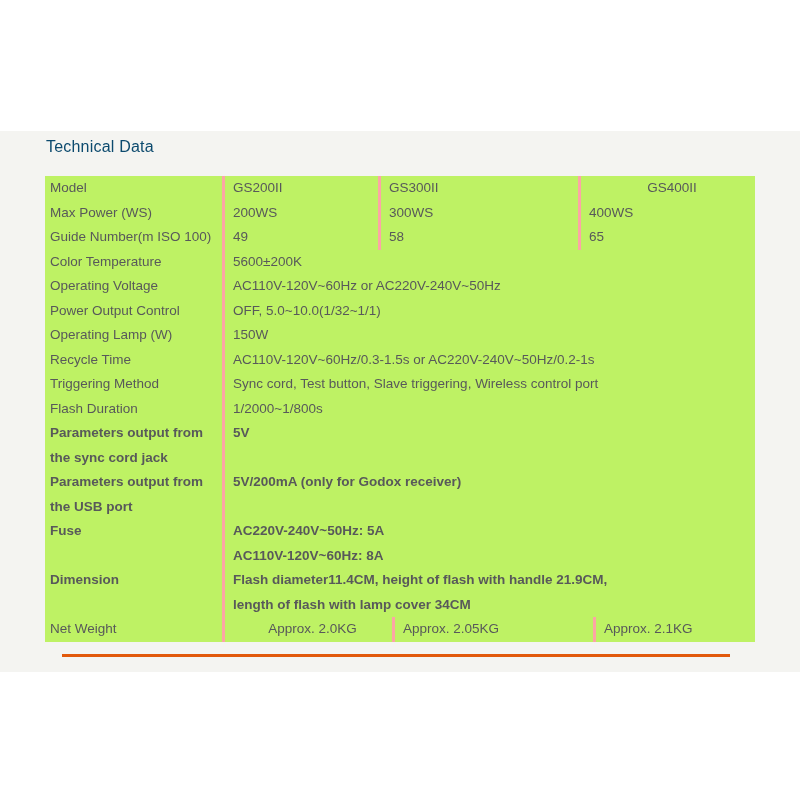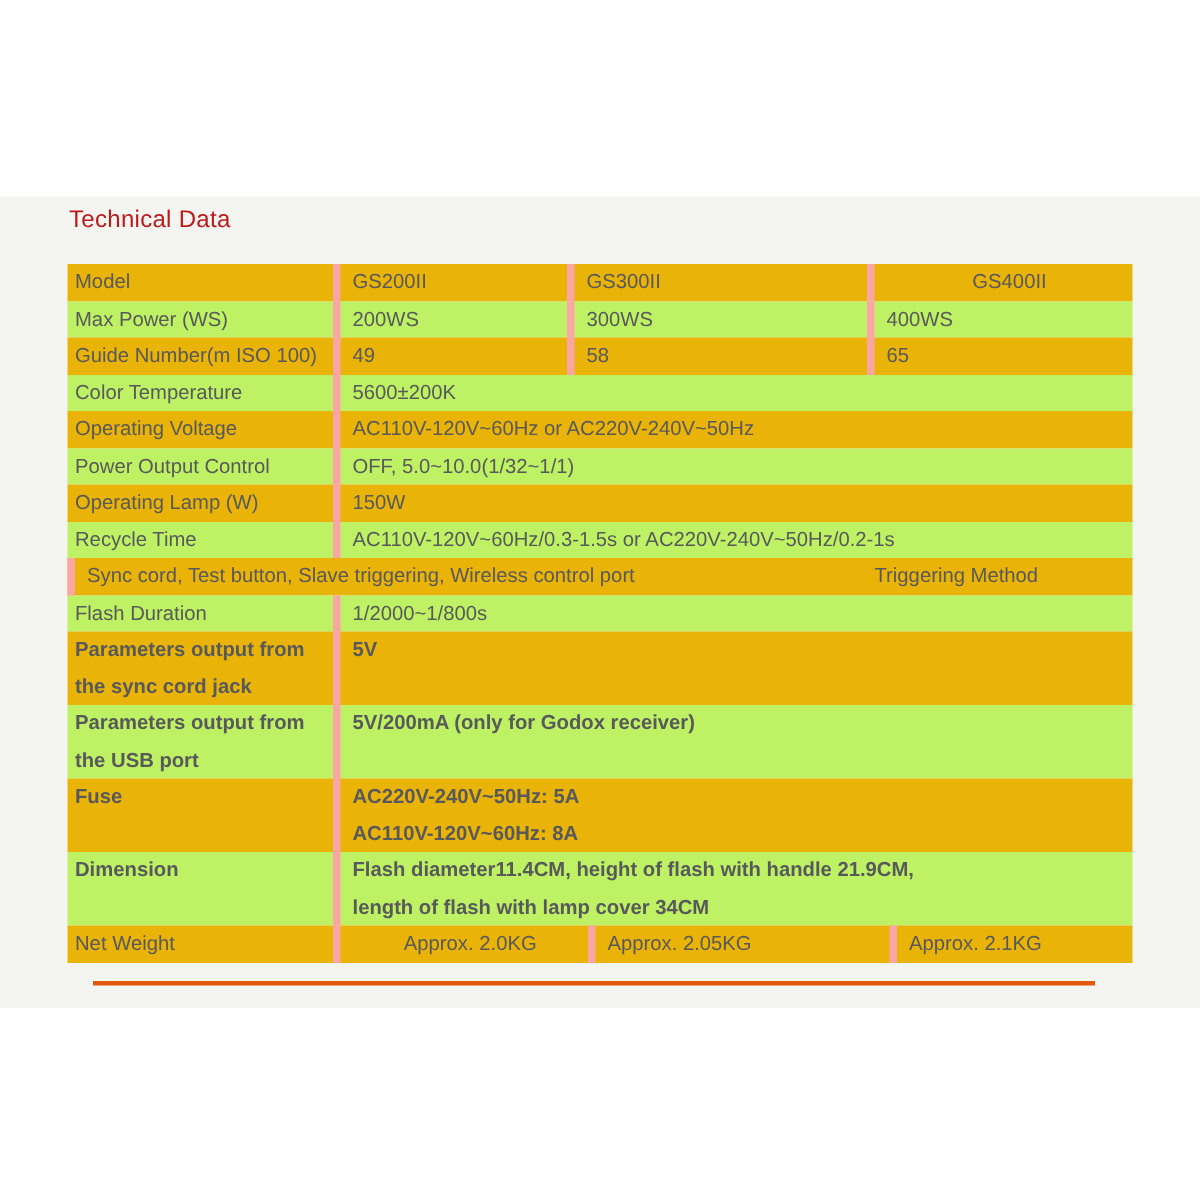--- a/index.html
+++ b/index.html
@@ -23,51 +23,51 @@
     height: 541px;
     background: #f4f4f1;
   }
   .section-title {
     position: absolute;
     left: 46px;
     top: 7px;
     margin: 0;
     font-size: 16px;
     font-weight: 400;
-    color: #b91c1c;
+    color: #0c4a6e;
     letter-spacing: 0.2px;
   }
   .spec-table {
     position: absolute;
     left: 45px;
     top: 45px;
     width: 710px;
     font-size: 13.5px;
     color: #58595a;
   }
   .row {
     display: flex;
     align-items: stretch;
     min-height: 24.5px;
     line-height: 24.5px;
-    background: #eab308;
+    background: #bef264;
   }
   .row.stripe { background: #bef264; }
   .row.tall { min-height: 49px; font-weight: bold; }
   .cell {
     box-sizing: border-box;
     white-space: normal;
   }
   .cell.label {
     width: 177px;
     padding-left: 5px;
     flex: none;
   }
   .cell.value {
-    border-left: 5px solid #fca5a5;
+    border-left: 3px solid #fca5a5;
     padding-left: 8px;
     flex: none;
   }
   .cell.value.spanv { flex: 1 1 auto; }
   .accent-line {
     position: absolute;
     left: 62px;
     top: 523px;
     width: 668px;
     height: 3px;
@@ -123,24 +123,24 @@
             <div>150W</div>
           </div>
         </div>
         <div class="row stripe">
           <div class="cell label">Recycle Time</div>
           <div class="cell value spanv">
             <div>AC110V-120V~60Hz/0.3-1.5s or AC220V-240V~50Hz/0.2-1s</div>
           </div>
         </div>
         <div class="row">
+          <div class="cell label">Triggering Method</div>
           <div class="cell value spanv">
             <div>Sync cord, Test button, Slave triggering, Wireless control port</div>
           </div>
-          <div class="cell label">Triggering Method</div>
         </div>
         <div class="row stripe">
           <div class="cell label">Flash Duration</div>
           <div class="cell value spanv">
             <div>1/2000~1/800s</div>
           </div>
         </div>
         <div class="row tall">
           <div class="cell label">Parameters output from the sync cord jack</div>
           <div class="cell value spanv">

